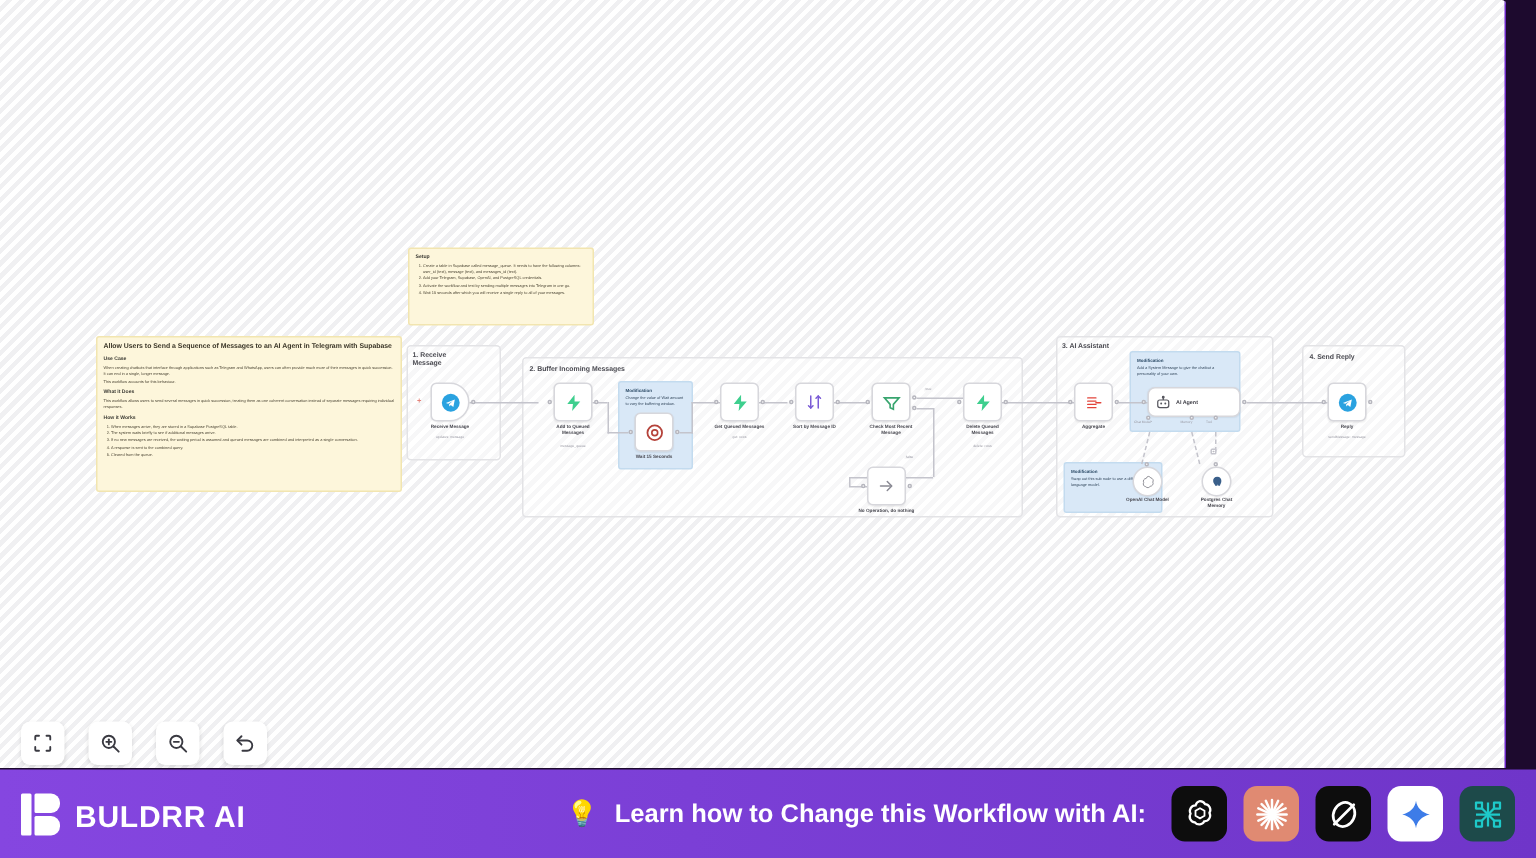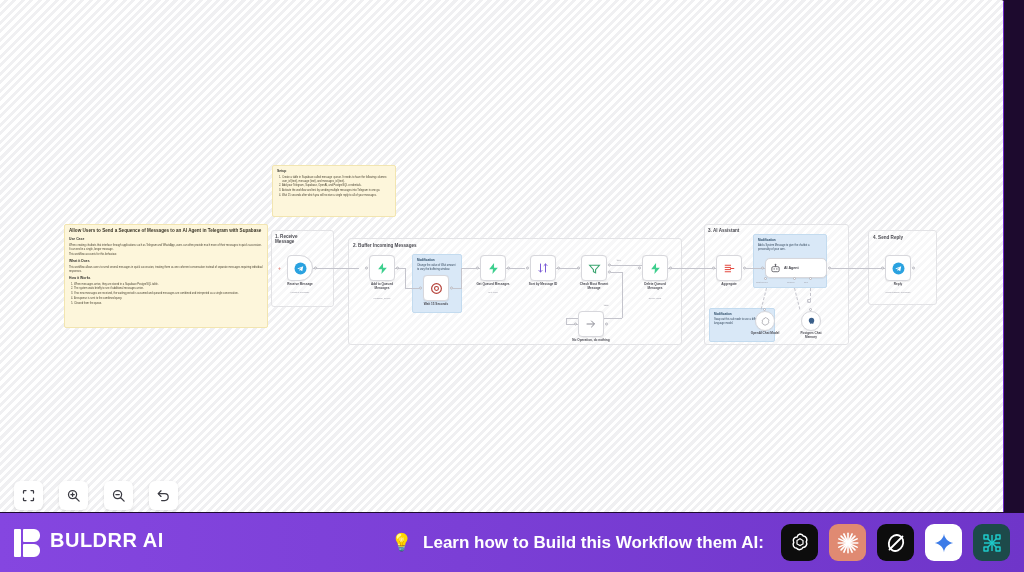--- a/index.html
+++ b/index.html
@@ -114,21 +114,21 @@
     display:flex;align-items:center;justify-content:center;
     cursor:pointer;
   }
 
   
   #bottombar{
     position:absolute; left:0; bottom:0; width:1024px; height:59px;
     background:linear-gradient(90deg,#8546e0 0%,#7b3fd6 45%,#6f35c9 100%);
     display:flex; align-items:center; padding:0 14px;
   }
-  #brand{ display:flex; align-items:flex-start; gap:10px; }
+  #brand{ display:flex; align-items:flex-end; gap:10px; }
   #brandlogo{
     width:26px;height:28px; position:relative;
   }
   #brandlogo .bl1{position:absolute;left:0;top:0;width:7px;height:28px;background:#fff;border-radius:1px;}
   #brandlogo .bl2{position:absolute;left:9px;top:0;width:17px;height:13px;background:#fff;border-radius:1px 6px 6px 1px;}
   #brandlogo .bl3{position:absolute;left:9px;top:15px;width:17px;height:13px;background:#fff;border-radius:1px 6px 6px 1px;}
   #brandname{ color:#fff; font-size:20px; font-weight:bold; letter-spacing:0.5px; }
   #cta{ margin-left:auto; display:flex; align-items:center; gap:11px; }
   #ctatext{ color:#fff; font-size:17px; font-weight:bold; margin-right:6px; }
   .ailogo{ width:37px;height:37px;border-radius:9px; display:flex;align-items:center;justify-content:center; }
@@ -451,21 +451,21 @@
       <div id="brandlogo">
         <div class="bl1"></div>
           <div class="bl2"></div>
           <div class="bl3"></div>
       </div>
       <div id="brandname">BULDRR AI</div>
     </div>
 
     <div id="cta">
       <span style="font-size:17px;">💡</span>
-      <div id="ctatext">Learn how to Build this Workflow them AI:</div>
+      <div id="ctatext">Learn how to Change this Workflow with AI:</div>
 
       <div class="ailogo" style="background:#0d0d0d;">
         <svg width="24" height="24" viewBox="0 0 24 24">
           <path d="M12 3a3.8 3.8 0 013.4 2.1 3.8 3.8 0 012.9 5.8 3.8 3.8 0 01-3.4 5.6 3.8 3.8 0 01-6.3.8 3.8 3.8 0 01-2.9-5.8A3.8 3.8 0 019.1 5.9 3.8 3.8 0 0112 3z" fill="none" stroke="#fff" stroke-width="1.5"></path>
           <path d="M9 9.5l3-1.7 3 1.7v3.4l-3 1.7-3-1.7z" fill="none" stroke="#fff" stroke-width="1.2"></path>
         </svg>
       </div>
 
       <div class="ailogo" style="background:#e08a72;">
         <svg width="26" height="26" viewBox="0 0 24 24">

